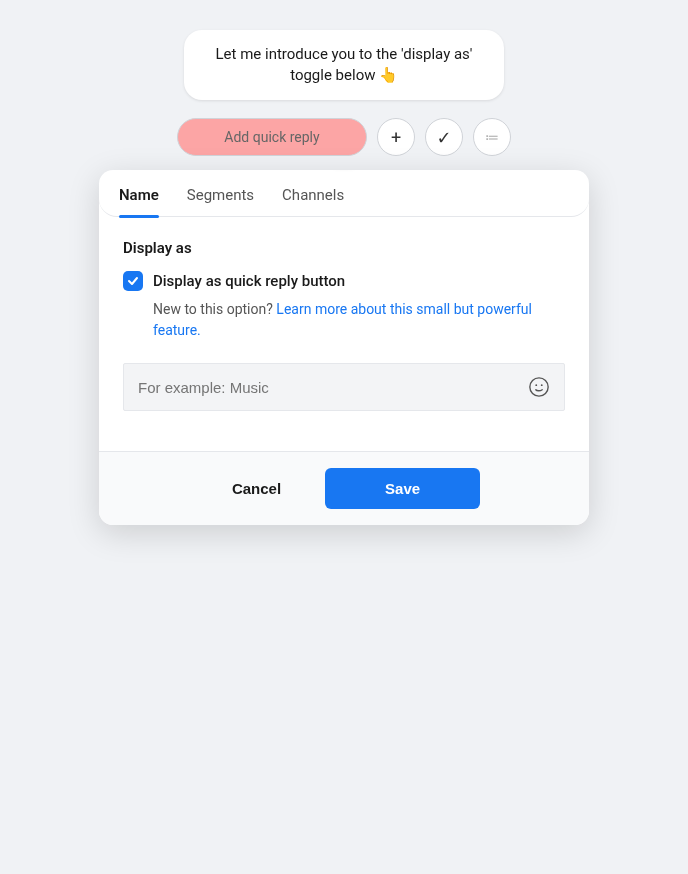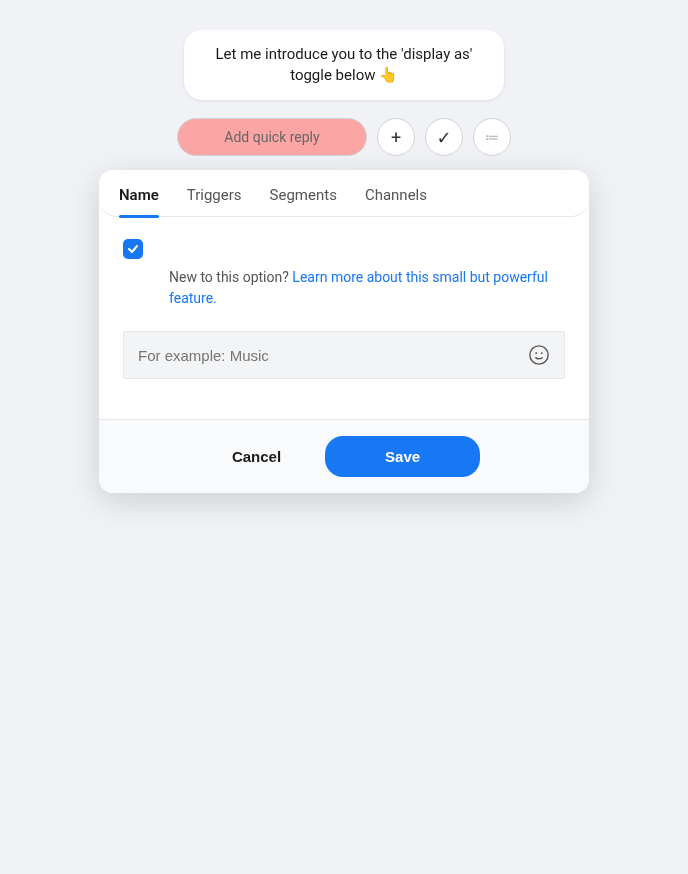--- a/index.html
+++ b/index.html
@@ -181,21 +181,21 @@
       font-size: 15px;
       color: #1a1a1a;
       font-weight: 500;
     }
 
     .help-text {
       font-size: 14px;
       color: #555;
       line-height: 1.5;
       margin-bottom: 22px;
-      margin-left: 46px;
+      margin-left: 30px;
     }
 
     .help-link {
       color: #1877f2;
       cursor: pointer;
       text-decoration: none;
     }
 
     .field-label {
       font-size: 15px;
@@ -247,21 +247,21 @@
       font-size: 15px;
       font-weight: 600;
       color: #1a1a1a;
       cursor: pointer;
       padding: 10px 24px;
     }
 
     .btn-save {
       background: #1877f2;
       border: none;
-      border-radius: 18px;
+      border-radius: 6px;
       font-size: 15px;
       font-weight: 600;
       color: #fff;
       cursor: pointer;
       padding: 12px 60px;
     }
 
     .spacer {
       height: 20px;
     }
@@ -290,39 +290,38 @@
     </div>
   </div>
 
   <div class="modal">
 
     <div class="tabs">
       <div class="tab active">
         <span>Name</span>
       </div>
       <div class="tab">
-        <span>Triggers</span>
-      </div>
-      <div class="tab">
         <span>Segments</span>
       </div>
       <div class="tab">
         <span>Channels</span>
       </div>
     </div>
 
     <div class="modal-content">
 
+      <div class="section-label">Display as</div>
 
       <div class="checkbox-row">
         <div class="checkbox-box">
           <svg viewBox="0 0 12 12" fill="none">
             <polyline points="2,6 5,9 10,3" stroke="white" stroke-width="2" stroke-linecap="round" stroke-linejoin="round"></polyline>
           </svg>
         </div>
+        <span class="checkbox-label">Display as quick reply button</span>
       </div>
 
       <div class="help-text">
         <span>New to this option?</span>
         <span> </span>
         <a class="help-link">Learn more about this small but powerful feature.</a>
       </div>
 
 
       <div class="text-input-row">

